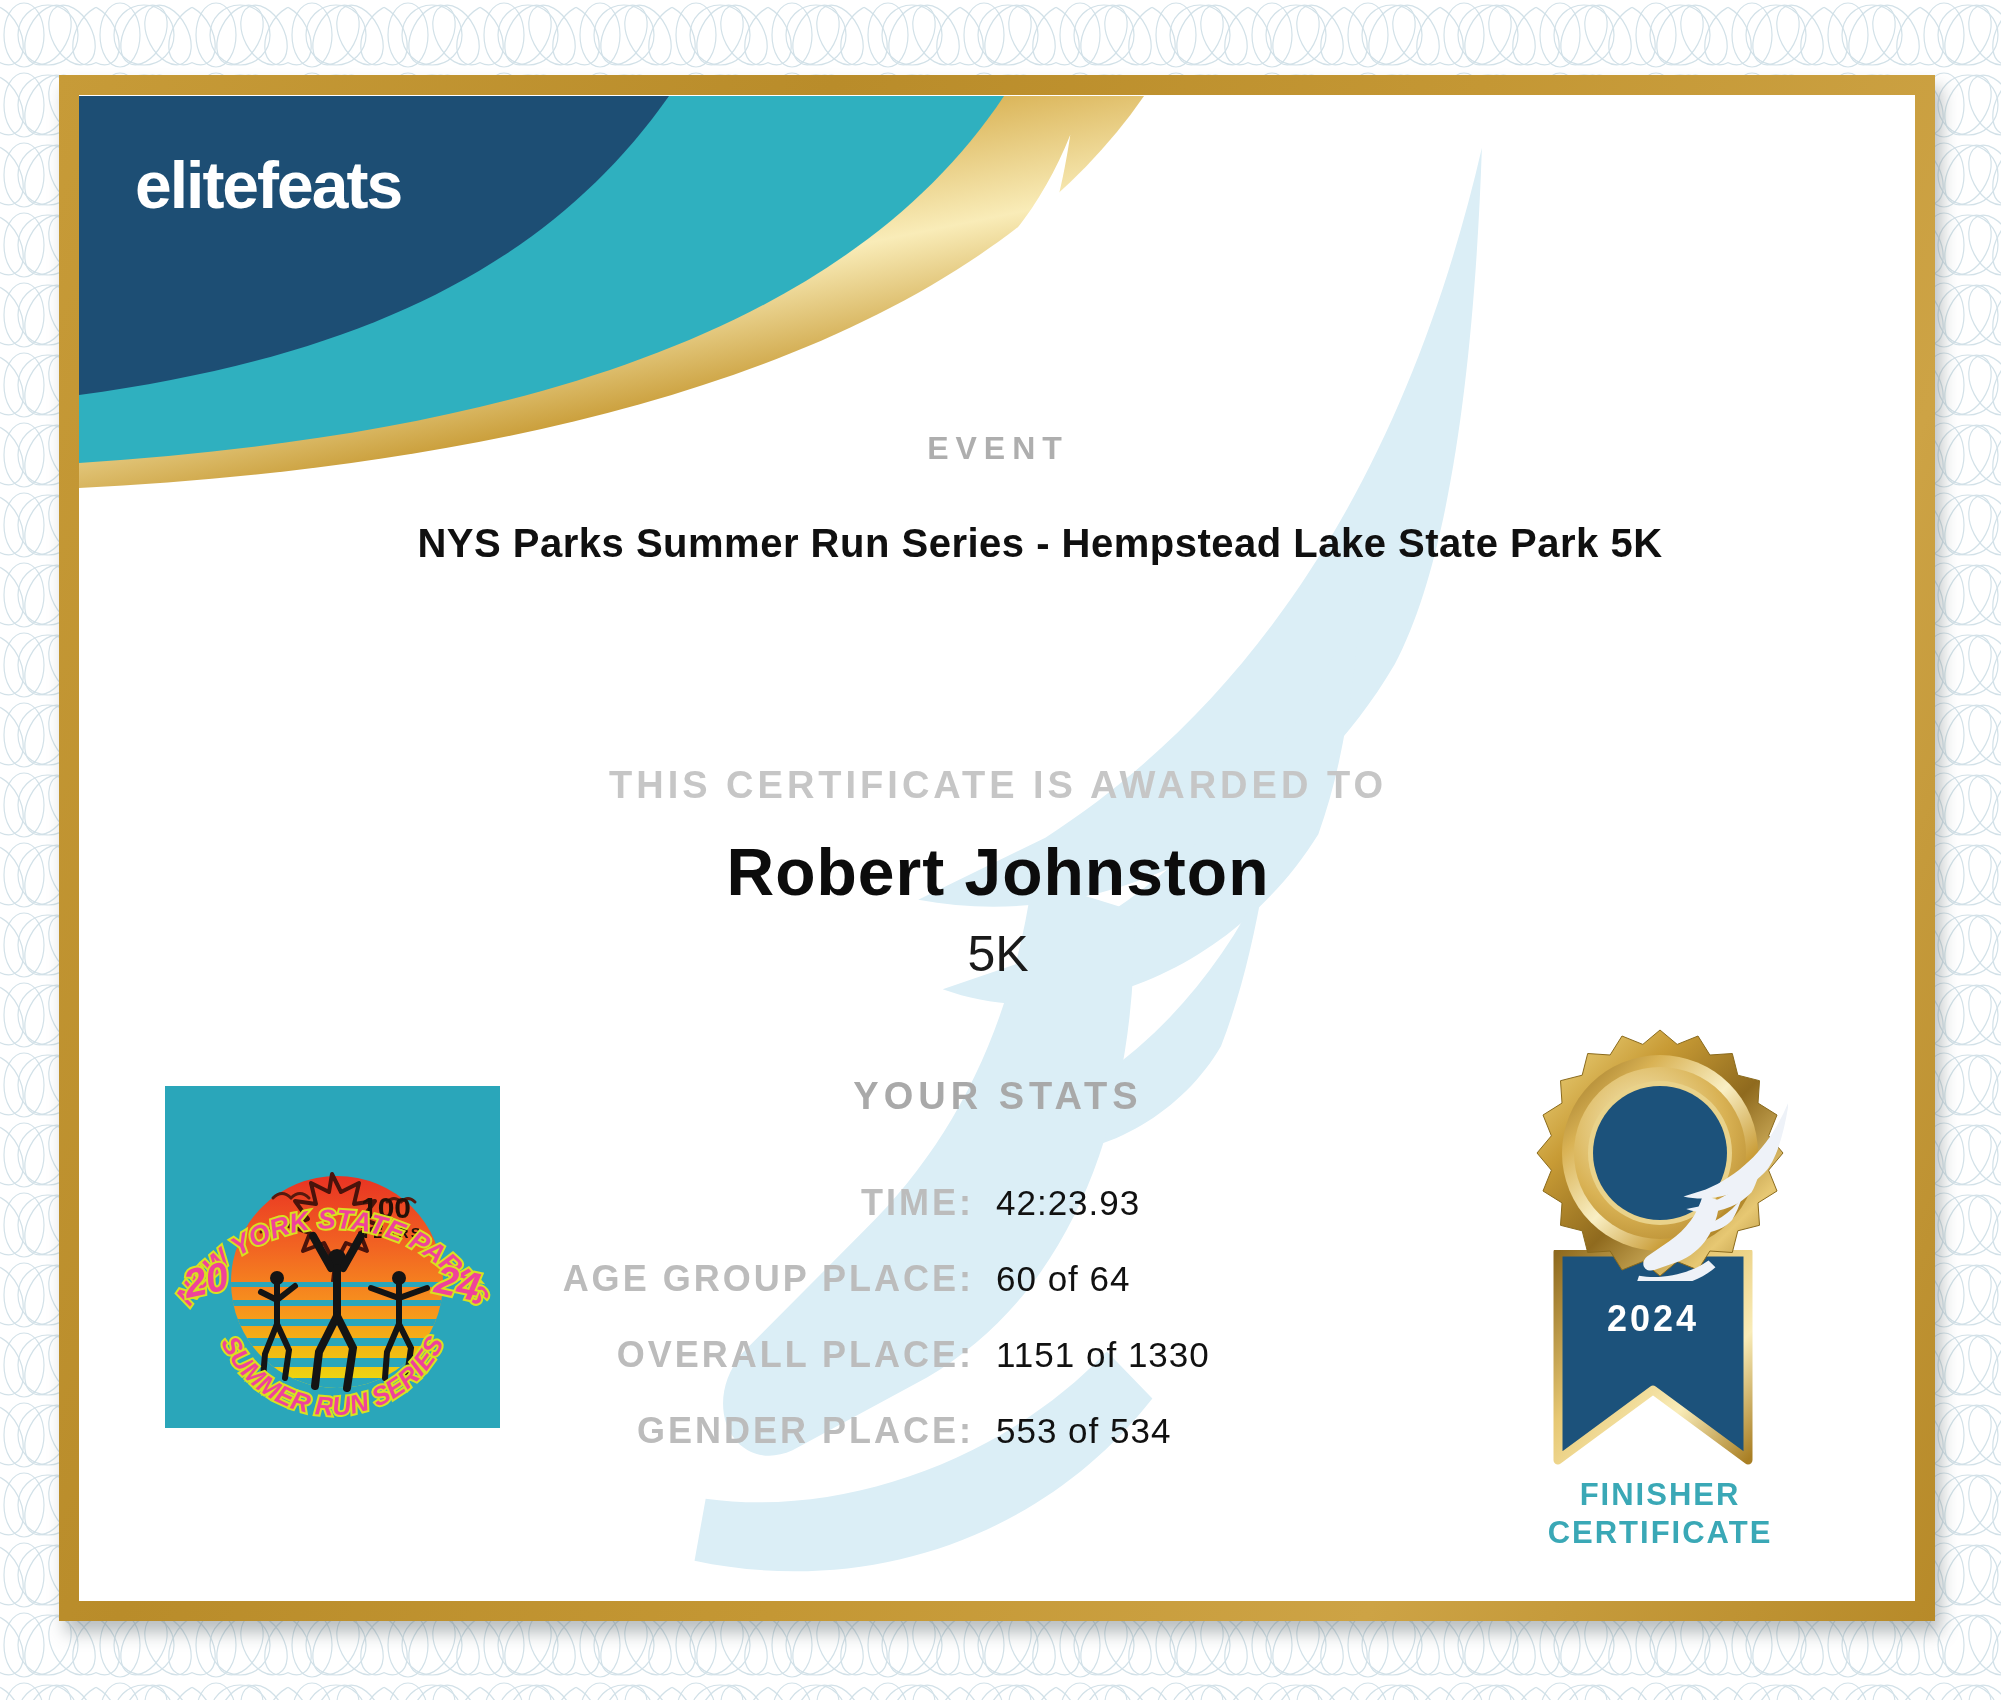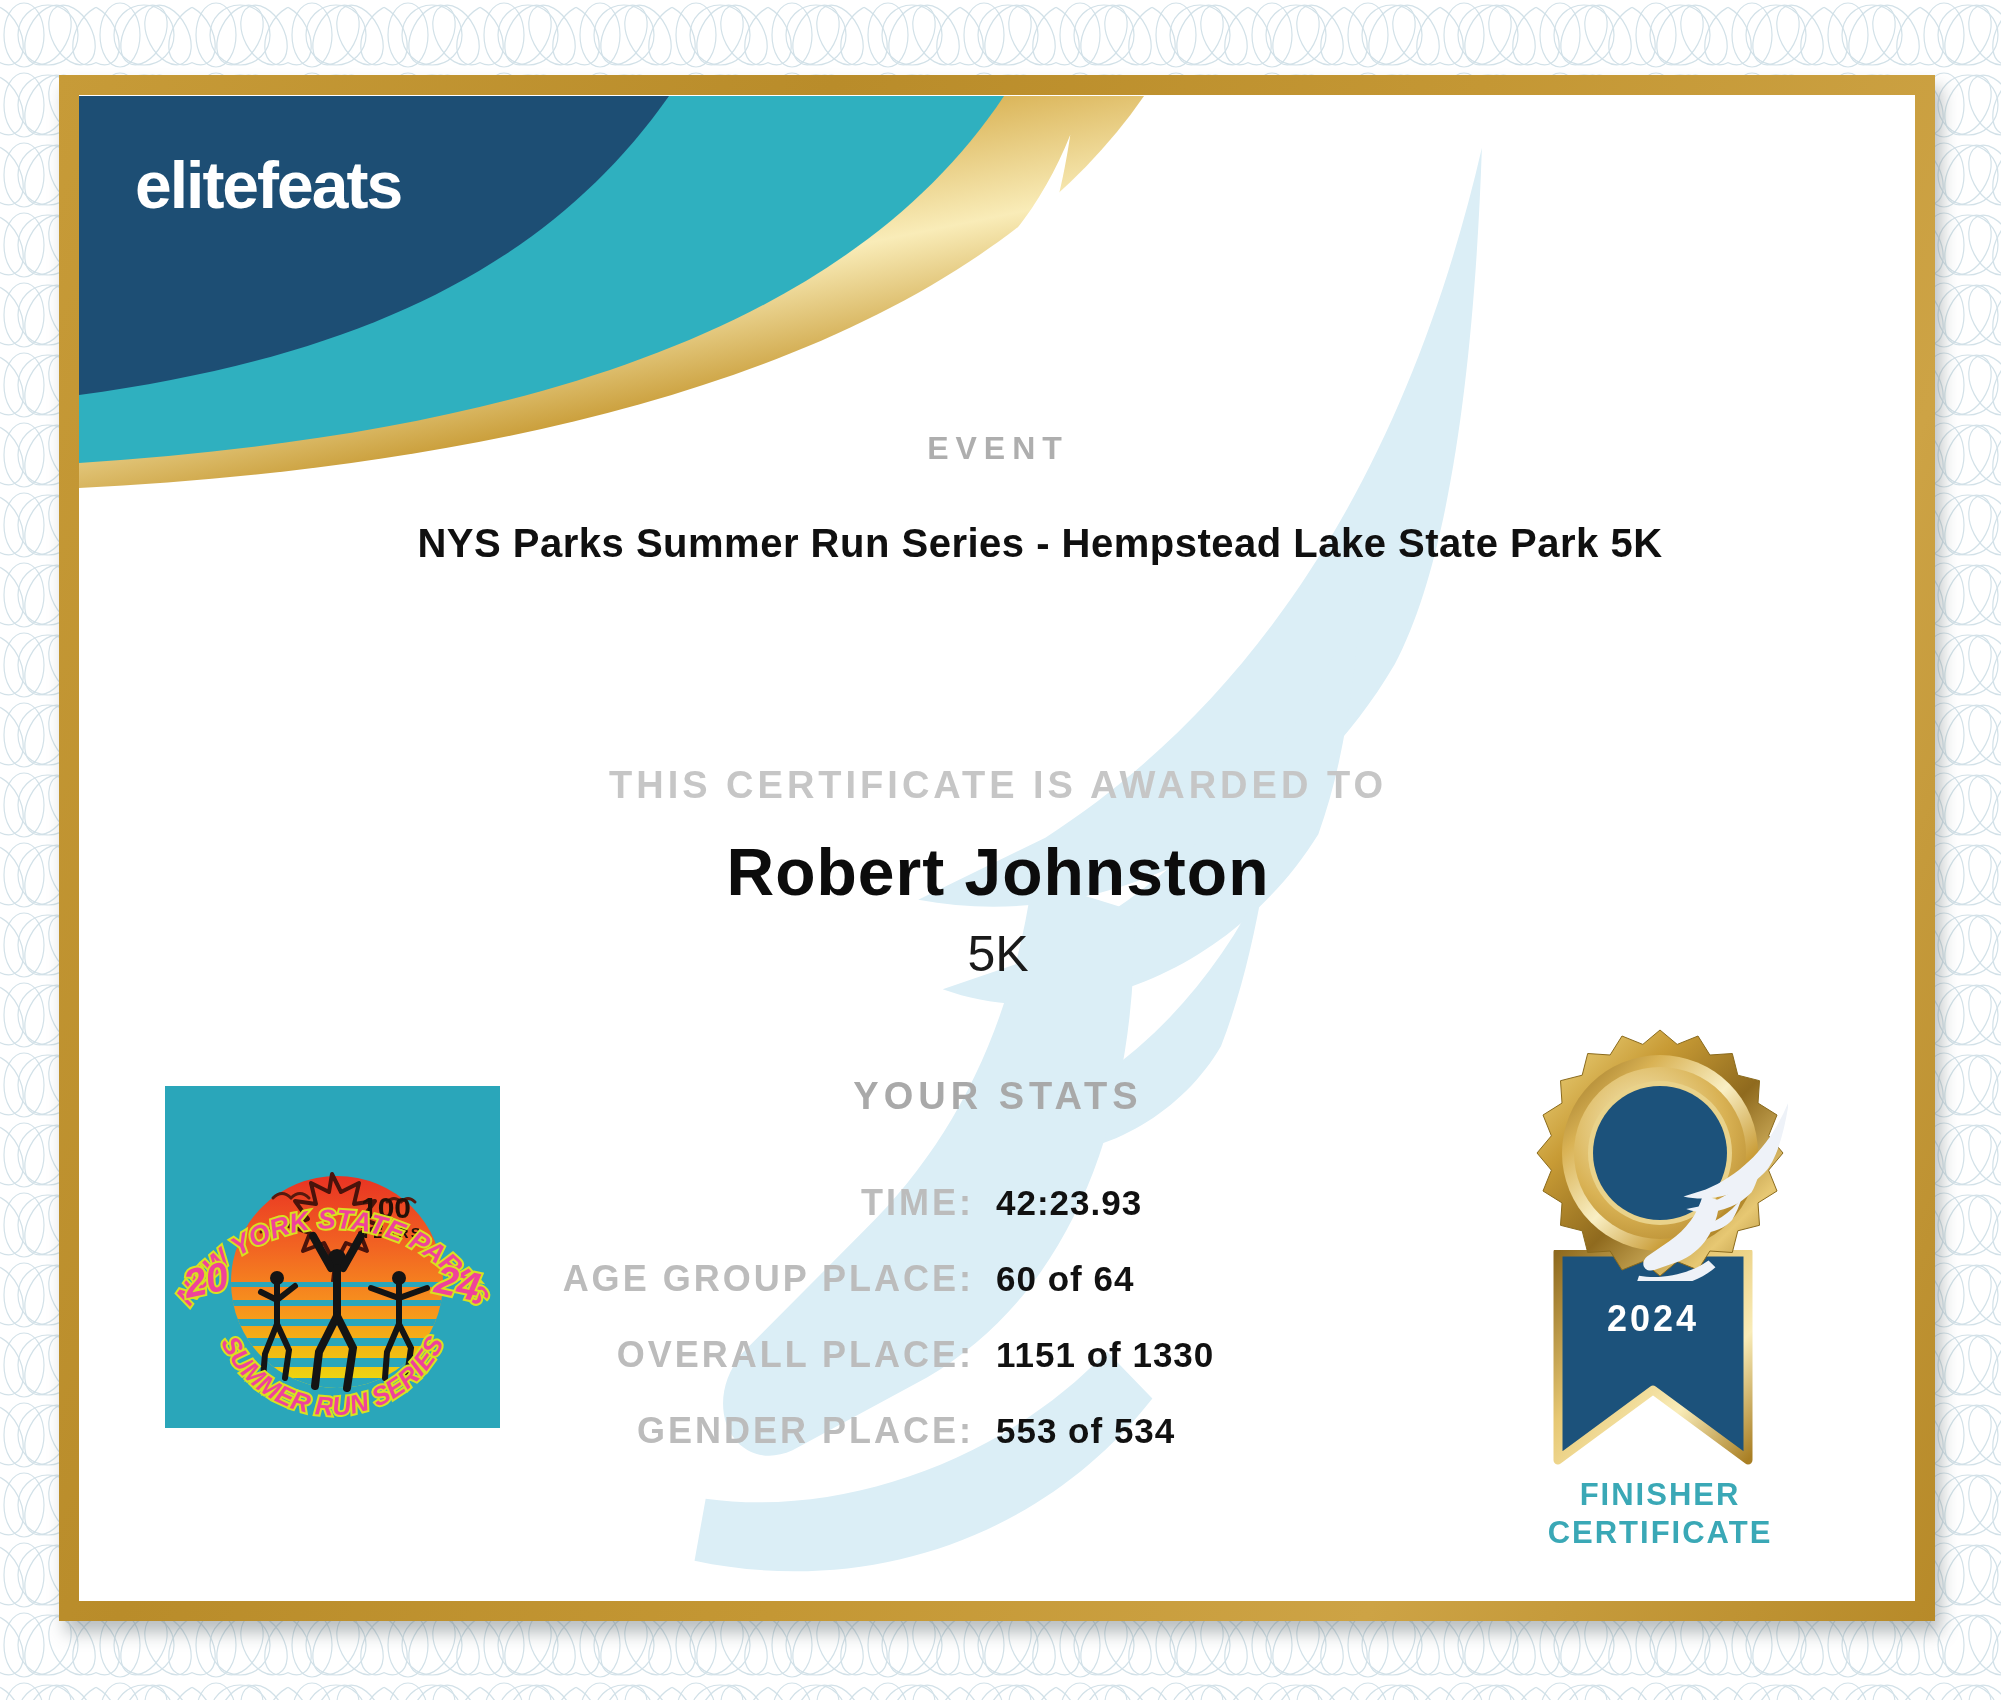--- a/index.html
+++ b/index.html
@@ -24,21 +24,21 @@
   .cline{position:absolute;left:79px;width:1838px;text-align:center;z-index:5;}
   .event-label{top:430px;font-size:32px;font-weight:bold;letter-spacing:7px;color:#aeaeae;}
   .event-name{top:521px;font-size:40px;font-weight:bold;color:#101010;letter-spacing:.5px;padding-left:42px;}
   .awarded-label{top:764px;font-size:38px;font-weight:bold;letter-spacing:4px;color:#c6c6c6;}
   .recipient{top:834px;font-size:66px;font-weight:bold;color:#0c0c0c;letter-spacing:1px;}
   .distance{top:925px;font-size:50px;font-weight:normal;color:#1a1a1a;}
   .stats-label{top:1075px;font-size:38px;font-weight:bold;letter-spacing:5px;color:#a9a9a9;}
   
   .stat-row{position:absolute;left:79px;width:1838px;z-index:5;white-space:nowrap;}
   .stat-row .lab{display:inline-block;width:895px;text-align:right;font-size:36px;font-weight:bold;letter-spacing:3px;color:#bcbcbc;vertical-align:baseline;}
-  .stat-row .val{display:inline-block;margin-left:22px;font-size:35px;font-weight:bold;color:#111;letter-spacing:1px;}
+  .stat-row .val{display:inline-block;margin-left:22px;font-size:35px;font-weight:normal;color:#111;letter-spacing:1px;}
   .r0{top:1182px;} .r1{top:1258px;} .r2{top:1334px;} .r3{top:1410px;}
   
   .event-logo{position:absolute;left:165px;top:1086px;z-index:5;}
   
   .ribbon-svg{position:absolute;left:1548px;top:1250px;z-index:5;}
   .rosette-svg{position:absolute;left:1532px;top:1025px;z-index:6;}
   .ribbon-year{position:absolute;left:1548px;top:1298px;width:210px;text-align:center;z-index:7;
     font-size:36px;font-weight:bold;color:#fff;letter-spacing:3px;}
   .medal-caption{position:absolute;left:1460px;top:1476px;width:400px;text-align:center;z-index:6;
     font-size:31px;font-weight:bold;letter-spacing:2px;color:#3aa8b6;line-height:38px;}

